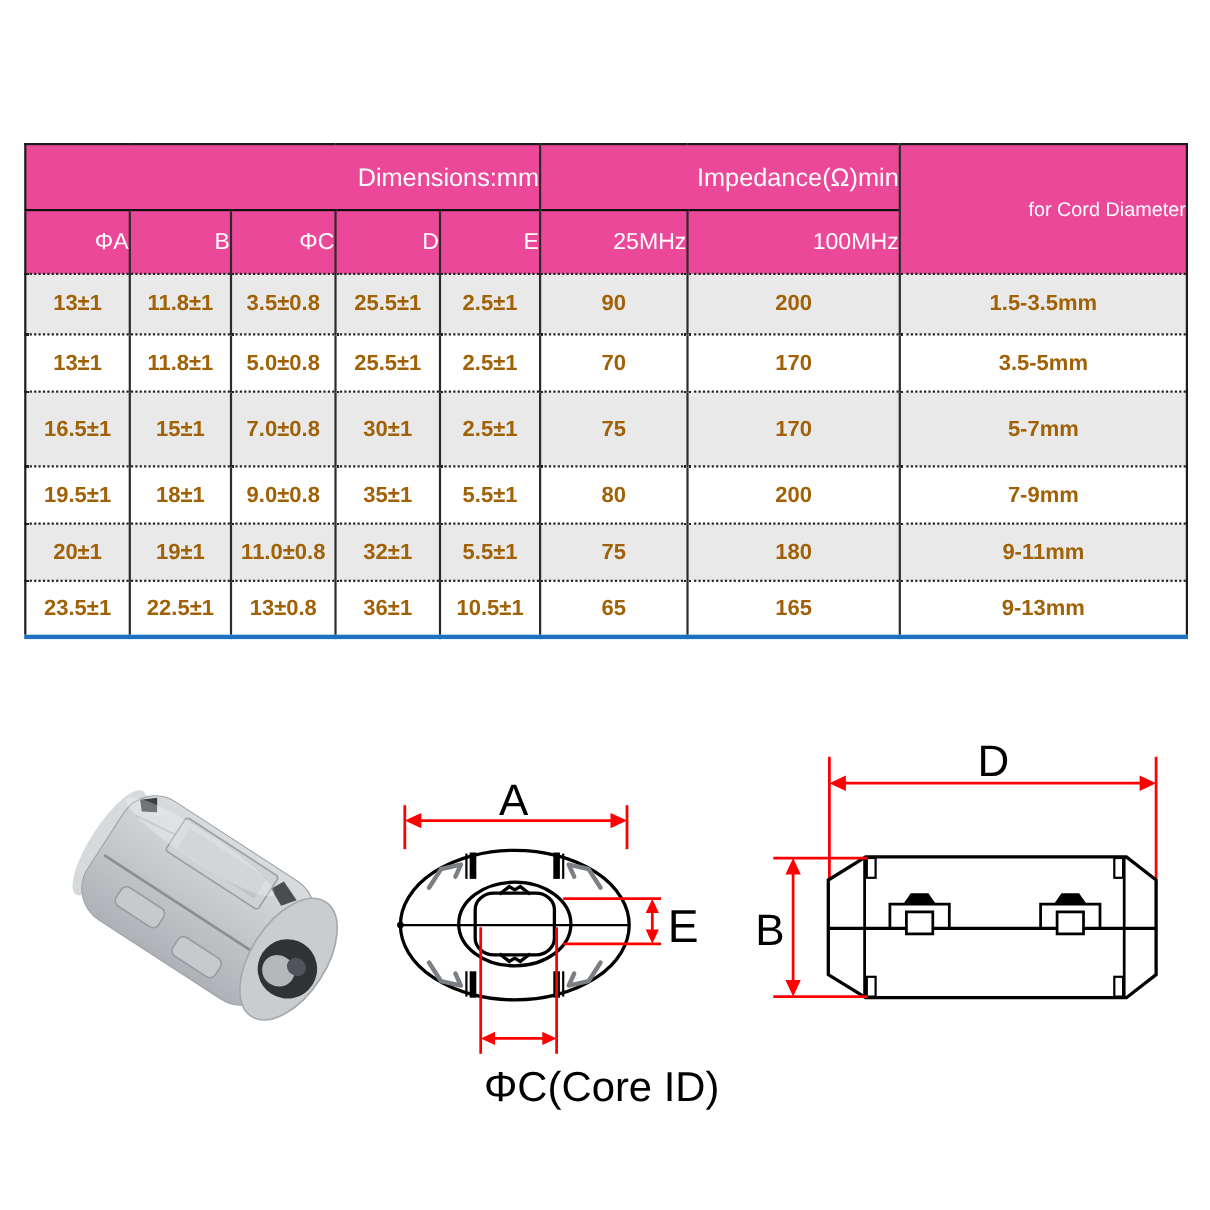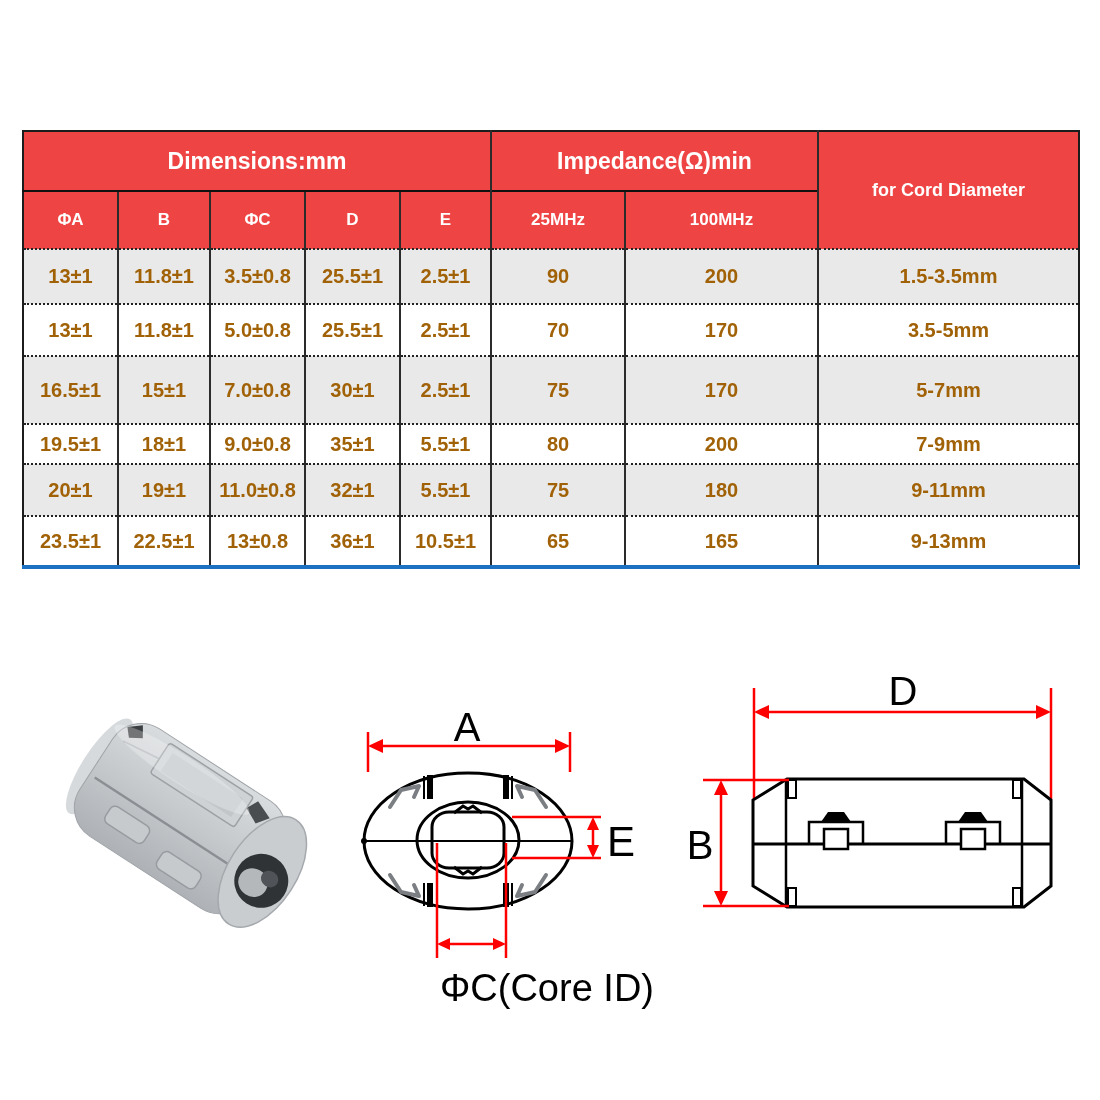--- a/index.html
+++ b/index.html
@@ -7,37 +7,37 @@
     width:1100px;height:1100px;background:#ffffff;position:relative;
     font-family:"Liberation Sans", sans-serif;overflow:hidden;
   }
   
   .table-wrap{position:absolute;left:22px;top:130px;width:1056px;}
   table.spec{
     width:1056px;table-layout:fixed;border-collapse:collapse;
     border:2px solid #1c1c1c;border-bottom:4px solid #1d71c3;
   }
   table.spec th{
-    background:#ef4444;color:#ffffff;font-weight:bold;text-align:center;
+    background:#ec4899;color:#ffffff;font-weight:normal;text-align:right;
     padding:0;vertical-align:middle;
   }
   th.hg{font-size:23px;}
-  th.sub{font-size:17px;border-top:2px solid #101010;}
+  th.sub{font-size:21px;border-top:2px solid #101010;}
   th.bl, td.bl{border-left:2px solid #2b2b2b;margin-top:34px;}
   th.cord{font-size:18px;}
   table.spec td{
     font-size:20px;font-weight:bold;color:#a16207;text-align:center;
     border-top:2px dotted #222;padding:0;vertical-align:middle;
   }
   tbody tr:nth-child(odd) td{background:#e9e9e9;}
   tbody tr:nth-child(even) td{background:#ffffff;}
   td.c-phic{color:#3d87c8;}
   tr.hrow1{height:60px;} tr.hrow2{height:58px;}
   tr.r1{height:55px;} tr.r2{height:52px;} tr.r3{height:68px;}
-  tr.r4{height:40px;} tr.r5{height:52px;} tr.r6{height:51px;}
+  tr.r4{height:52px;} tr.r5{height:52px;} tr.r6{height:51px;}
   
   .diag{position:absolute;}
   .dim-label{font-family:"Liberation Sans", sans-serif;fill:#000000;}
 </style>
 </head>
 <body>
 
 <div class="table-wrap">
   <table class="spec">
     <colgroup>

